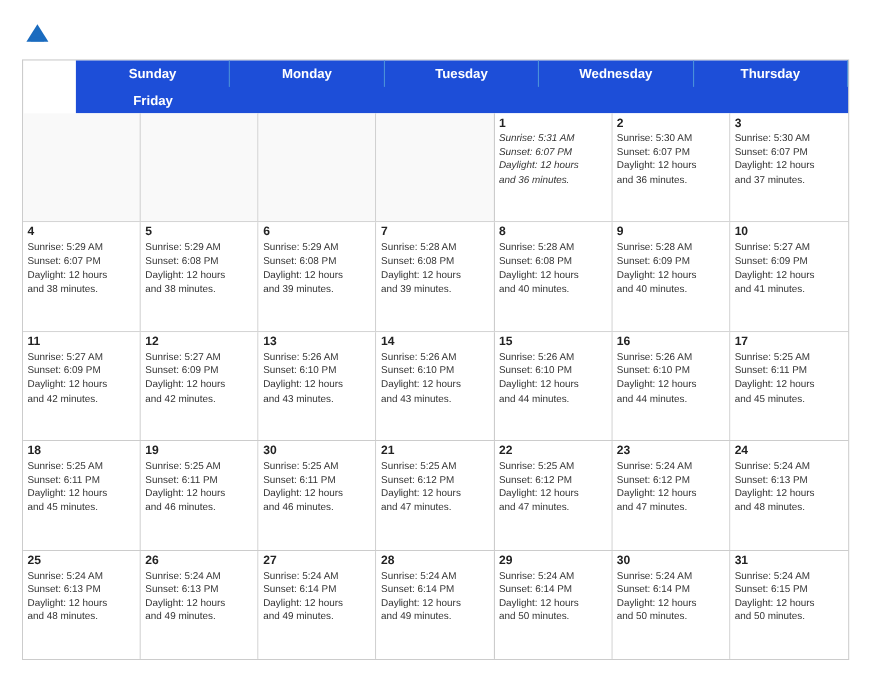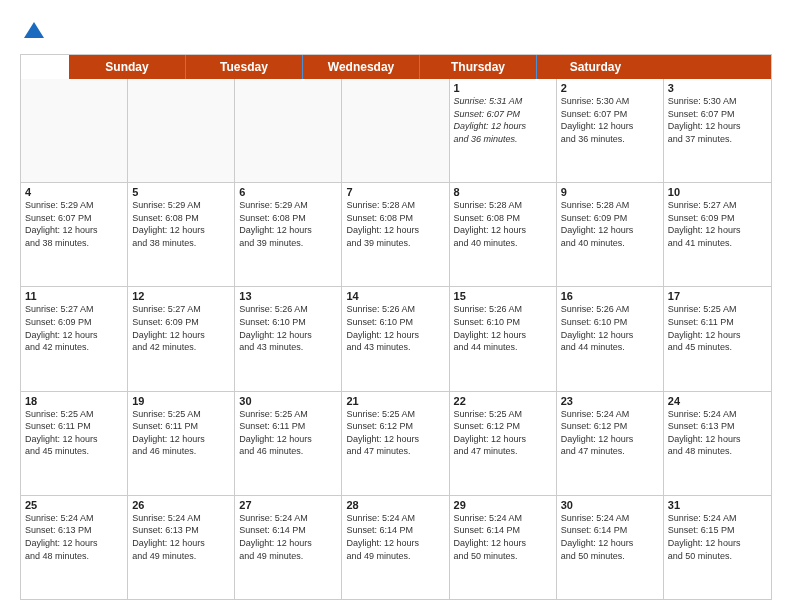--- a/index.html
+++ b/index.html
@@ -61,22 +61,22 @@
       color: #444;
     }
     .calendar {
       flex: 1;
       display: flex;
       flex-direction: column;
       border: 1px solid #ccc;
     }
     .cal-header-row {
       display: grid;
-      grid-template-columns: repeat(6, 1fr);
-      background: #c2410c;
+      grid-template-columns: repeat(5, 1fr);
+      background: #1d4ed8;
       margin-left: 48px;
     }
     .cal-header-cell {
       color: #fff;
       font-size: 12px;
       font-weight: bold;
       text-align: center;
       padding: 5px 2px;
       border-right: 1px solid #4a90d9;
     }
@@ -135,24 +135,25 @@
     </div>
     <div class="title-block">
       <div class="title-month"></div>
       <div class="title-location"></div>
     </div>
   </div>
 
   <div class="calendar">
     <div class="cal-header-row">
     <div class="cal-header-cell">Sunday</div>
+        <div class="cal-header-cell">Monday</div>
         <div class="cal-header-cell">Tuesday</div>
         <div class="cal-header-cell">Wednesday</div>
         <div class="cal-header-cell">Thursday</div>
-        <div class="cal-header-cell">Saturday</div>
+        <div class="cal-header-cell">Friday</div>
       </div>
     <div class="cal-body">
     <div class="cal-row">
           <div class="cal-cell empty"></div>
           <div class="cal-cell empty"></div>
           <div class="cal-cell empty"></div>
           <div class="cal-cell empty"></div>
           <div class="cal-cell">
             <span class="day-num">1</span>
             <div class="day-info" style="white-space: pre-line; font-style: italic;">Sunrise: 5:31 AM

